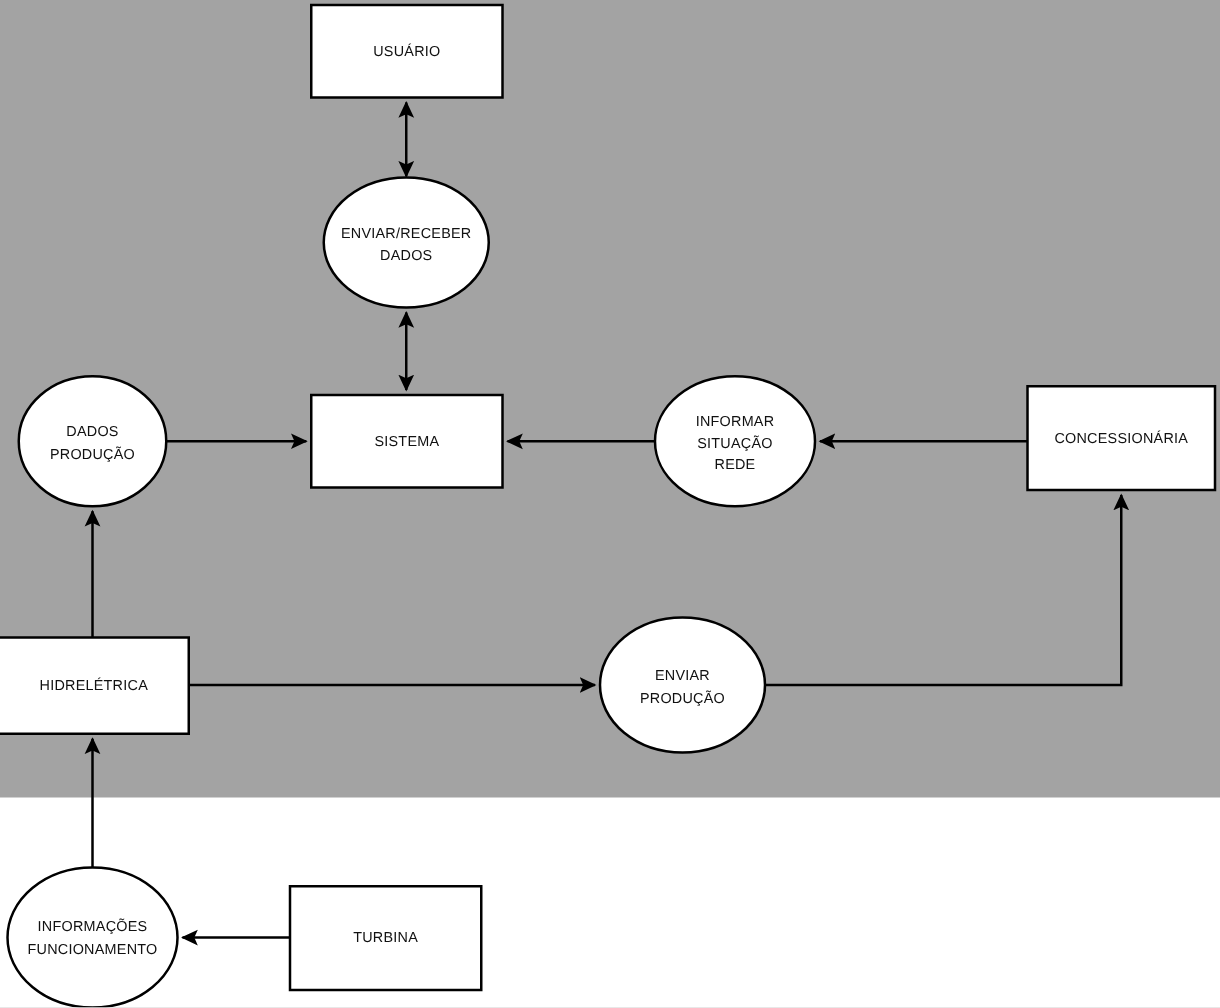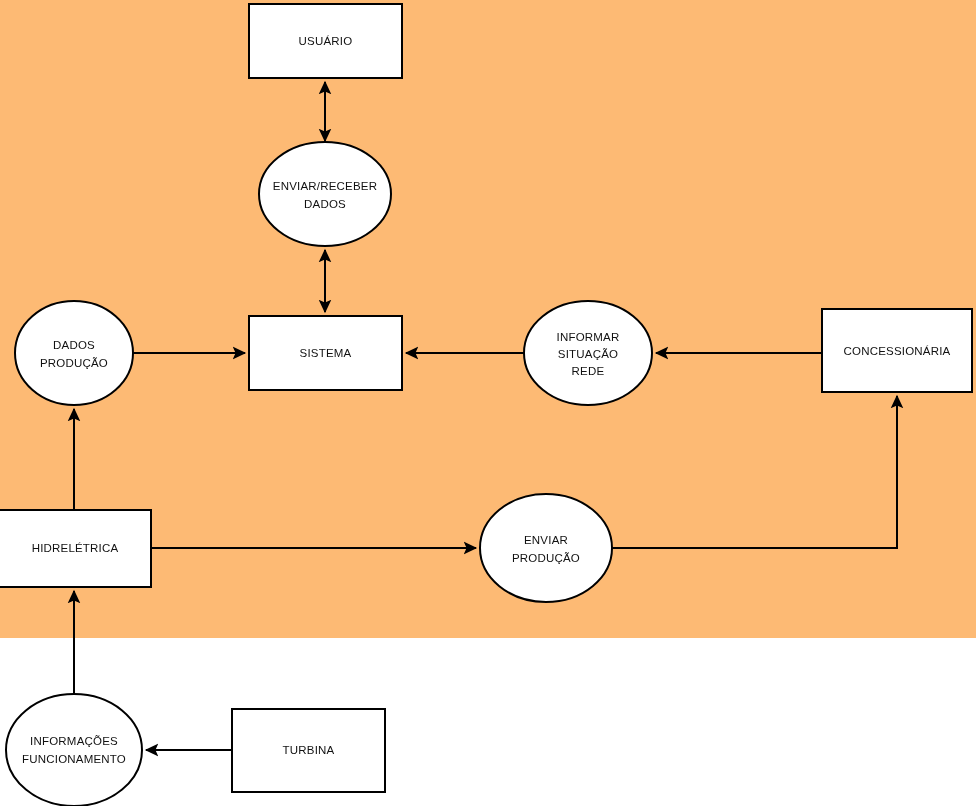--- a/index.html
+++ b/index.html
@@ -10,21 +10,21 @@
   body {
     width: 976px;
     height: 806px;
     overflow: hidden;
     font-family: "Liberation Sans", sans-serif;
   }
   #diagram-root {
     position: relative;
     width: 976px;
     height: 638px;
-    background: #fdba74;
+    background: #a3a3a3;
   }
   svg#flow-svg {
     display: block;
     width: 976px;
     height: 806px;
   }
   .node-shape {
     fill: #ffffff;
     stroke: #000000;
     stroke-width: 2;

